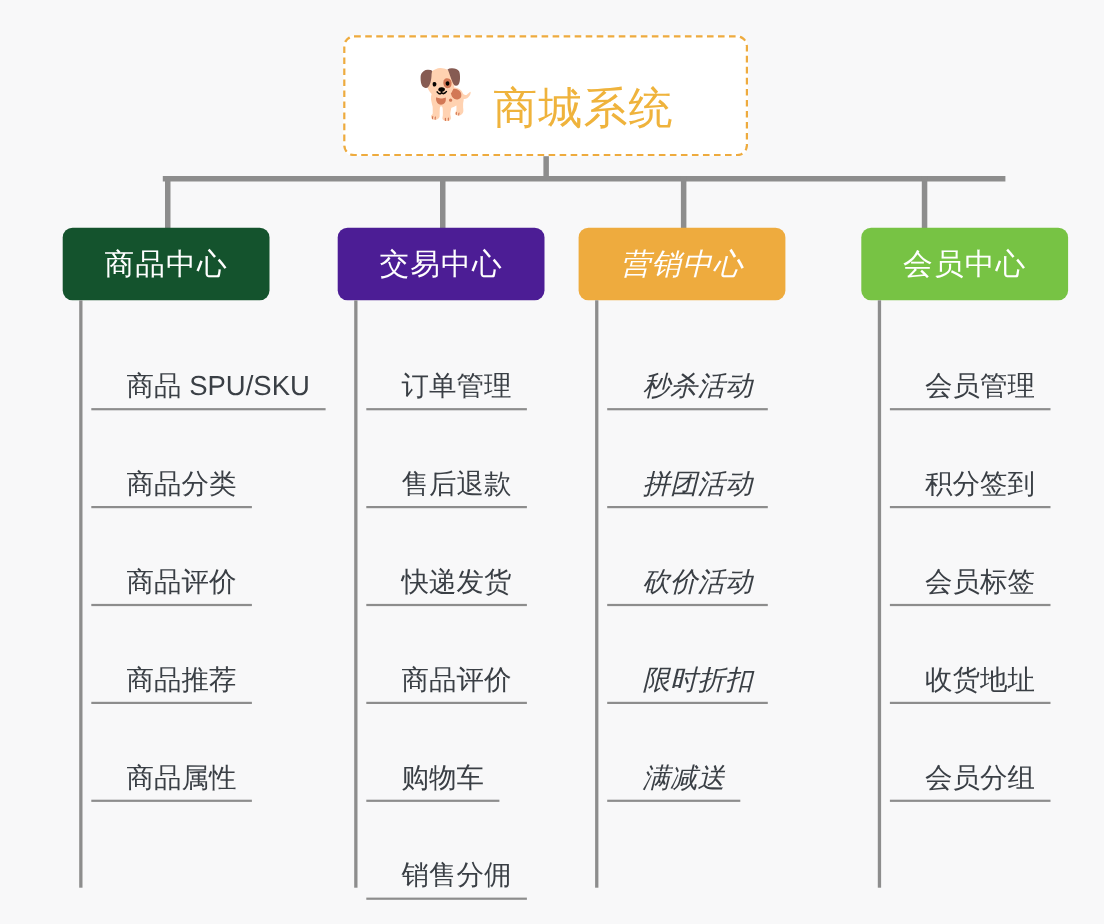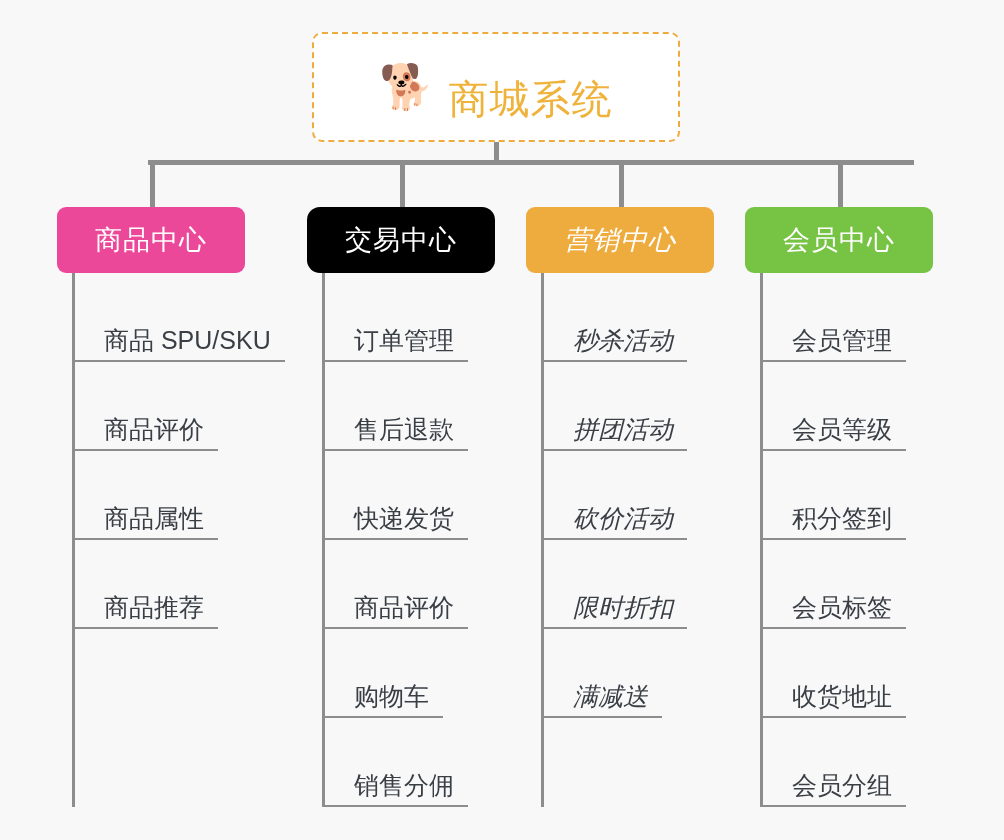--- a/index.html
+++ b/index.html
@@ -102,21 +102,21 @@
     top: 66px;
     width: 3px;
     background: #8d8d8d;
   }
 
   .leaf-list {
     position: absolute;
     left: 15px;
     top: 66px;
     margin: 0;
-    padding: 0;
+    padding: 11px;
     list-style: none;
   }
   .leaf {
     position: relative;
     height: 89px;
     box-sizing: border-box;
     display: flex;
     align-items: flex-end;
   }
   .leaf-label {
@@ -138,42 +138,45 @@
     <span class="root-emoji">🐕</span>
     <span class="root-title">商城系统</span>
   </div>
 
   <div class="conn conn-stem"></div>
   <div class="conn conn-bus"></div>
 
   <div id="columns-host">
       <div class="conn conn-drop" style="left: 150px;"></div>
       <div class="column" style="left: 57px;">
-        <div class="cat-box" style="background: #ec4899; justify-content: center;">
+        <div class="cat-box" style="background: #14532d; justify-content: center;">
           <span class="cat-label">商品中心</span>
         </div>
         <div class="trunk" style="height: 534px;"></div>
         <ul class="leaf-list">
           <li class="leaf">
             <span class="leaf-label">商品 SPU/SKU</span>
           </li>
           <li class="leaf">
+            <span class="leaf-label">商品分类</span>
+          </li>
+          <li class="leaf">
             <span class="leaf-label">商品评价</span>
           </li>
           <li class="leaf">
+            <span class="leaf-label">商品推荐</span>
+          </li>
+          <li class="leaf">
             <span class="leaf-label">商品属性</span>
-          </li>
-          <li class="leaf">
-            <span class="leaf-label">商品推荐</span>
           </li>
         </ul>
       </div>
       <div class="conn conn-drop" style="left: 400px;"></div>
       <div class="column" style="left: 307px;">
-        <div class="cat-box" style="background: #000000; border-radius: 13px;">
+        <div class="cat-box" style="background: #4c1d95;">
           <span class="cat-label">交易中心</span>
         </div>
         <div class="trunk" style="height: 534px;"></div>
         <ul class="leaf-list">
           <li class="leaf">
             <span class="leaf-label">订单管理</span>
           </li>
           <li class="leaf">
             <span class="leaf-label">售后退款</span>
           </li>
@@ -209,33 +212,30 @@
           </li>
           <li class="leaf">
             <span class="leaf-label">限时折扣</span>
           </li>
           <li class="leaf">
             <span class="leaf-label">满减送</span>
           </li>
         </ul>
       </div>
       <div class="conn conn-drop" style="left: 838px;"></div>
-      <div class="column" style="left: 745px;">
+      <div class="column" style="left: 783px;">
         <div class="cat-box" style="background: rgb(119, 195, 68);">
           <span class="cat-label">会员中心</span>
         </div>
         <div class="trunk" style="height: 534px;"></div>
         <ul class="leaf-list">
           <li class="leaf">
             <span class="leaf-label">会员管理</span>
           </li>
           <li class="leaf">
-            <span class="leaf-label">会员等级</span>
-          </li>
-          <li class="leaf">
             <span class="leaf-label">积分签到</span>
           </li>
           <li class="leaf">
             <span class="leaf-label">会员标签</span>
           </li>
           <li class="leaf">
             <span class="leaf-label">收货地址</span>
           </li>
           <li class="leaf">
             <span class="leaf-label">会员分组</span>

